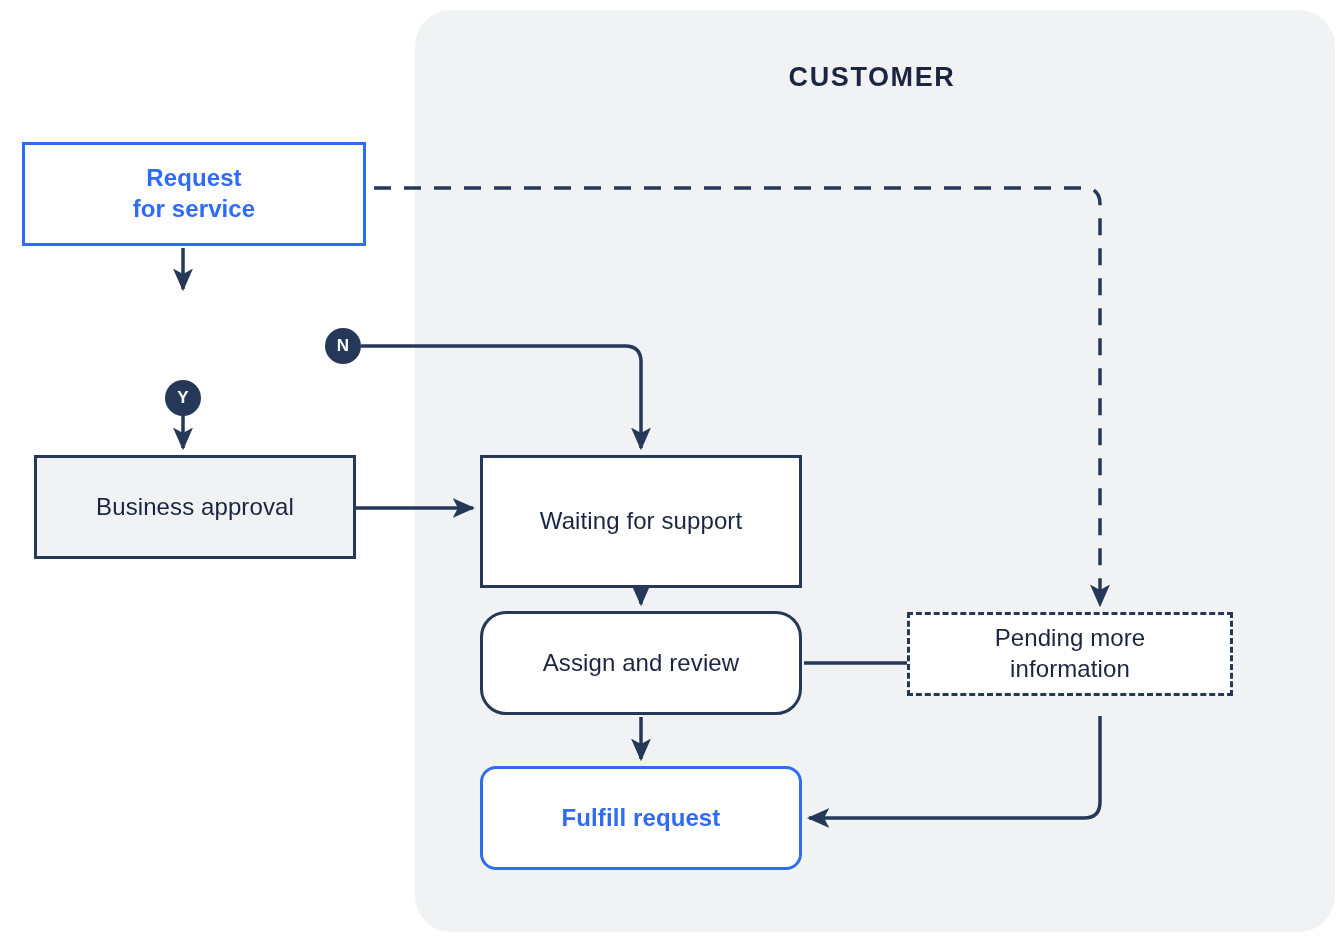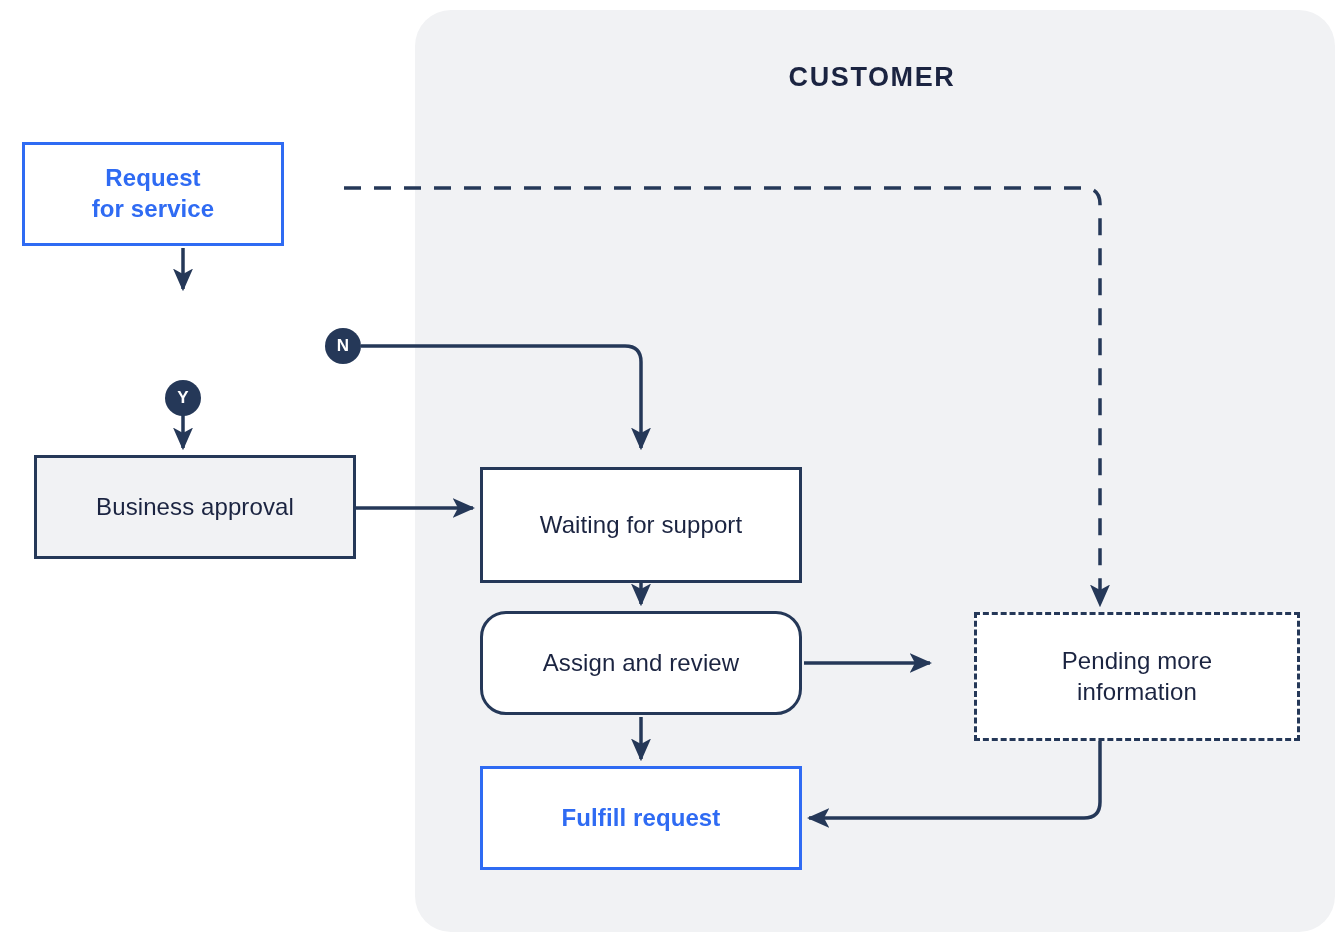--- a/index.html
+++ b/index.html
@@ -74,27 +74,27 @@
   .node-dashed-gray {
     border: 3px dashed #253858;
     background: #f1f2f4;
   }
   .node-dashed-white {
     border: 3px dashed #253858;
     background: #ffffff;
   }
 
   
-  #node-request   { left: 22px;  top: 142px; width: 262px; height: 104px; }
+  #node-request   { left: 22px;  top: 142px; width: 344px; height: 104px; }
   #node-approval  { left: 22px;  top: 296px; width: 322px; height: 103px; }
   #node-business  { left: 34px;  top: 455px; width: 322px; height: 104px; }
-  #node-waiting   { left: 480px; top: 467px; width: 322px; height: 116px; text-align: right; }
+  #node-waiting   { left: 480px; top: 455px; width: 322px; height: 133px; text-align: right; }
   #node-assign    { left: 480px; top: 611px; width: 322px; height: 104px; border-radius: 26px; }
-  #node-fulfill   { left: 480px; top: 766px; width: 322px; height: 104px; }
-  #node-pending   { left: 974px; top: 612px; width: 326px; height: 129px; }
+  #node-fulfill   { left: 480px; top: 766px; width: 322px; height: 104px; border-radius: 16px; }
+  #node-pending   { left: 907px; top: 612px; width: 326px; height: 84px; }
 
   
   .badge {
     position: absolute;
     width: 36px;
     height: 36px;
     border-radius: 50%;
     background: #253858;
     color: #ffffff;
     font-size: 17px;

